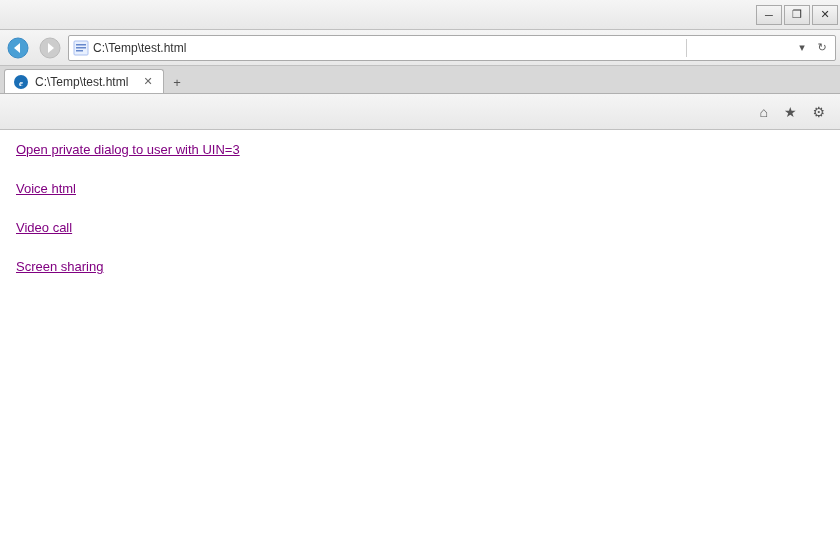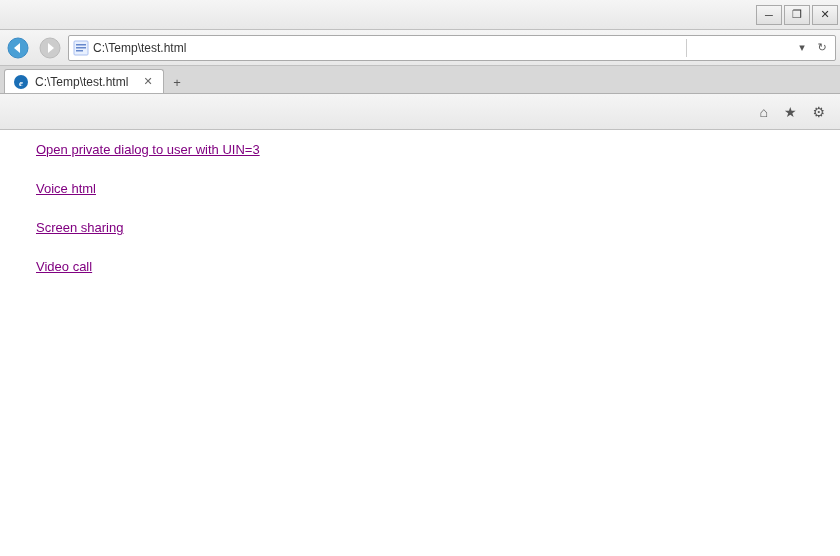--- a/index.html
+++ b/index.html
@@ -224,21 +224,20 @@
       overflow-y: auto;
     }
 
     .link {
       display: block;
       color: #800080;
       text-decoration: underline;
       cursor: pointer;
       font-size: 13px;
       margin-bottom: 24px;
-      margin-left: 20px;
     }
   </style>
 </head>
 <body>
 
 <div class="title-bar">
   <div class="title-bar-buttons">
     <button class="title-bar-btn">─</button>
     <button class="title-bar-btn">❐</button>
     <button class="title-bar-btn close-btn">✕</button>
@@ -294,16 +293,16 @@
   <div style="flex:1"></div>
   <button class="toolbar-btn">⌂</button>
   <button class="toolbar-btn">★</button>
   <button class="toolbar-btn">⚙</button>
 </div>
 
 <div class="content-area">
   <div id="links-container">
       <a class="link" href="#">Open private dialog to user with UIN=3</a>
       <a class="link" href="#">Voice html</a>
+      <a class="link" href="#">Video call</a>
       <a class="link" href="#">Screen sharing</a>
-      <a class="link" href="#">Video call</a>
     </div>
 </div>
 
 </body></html>

